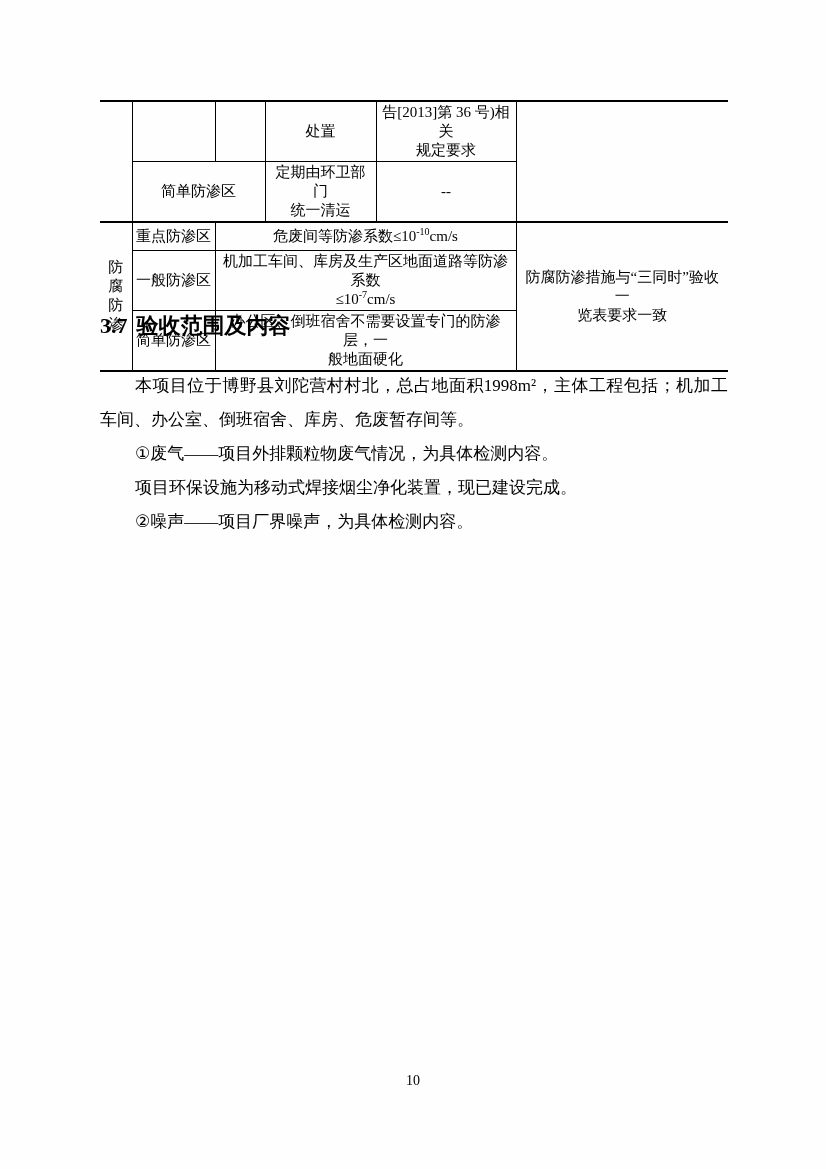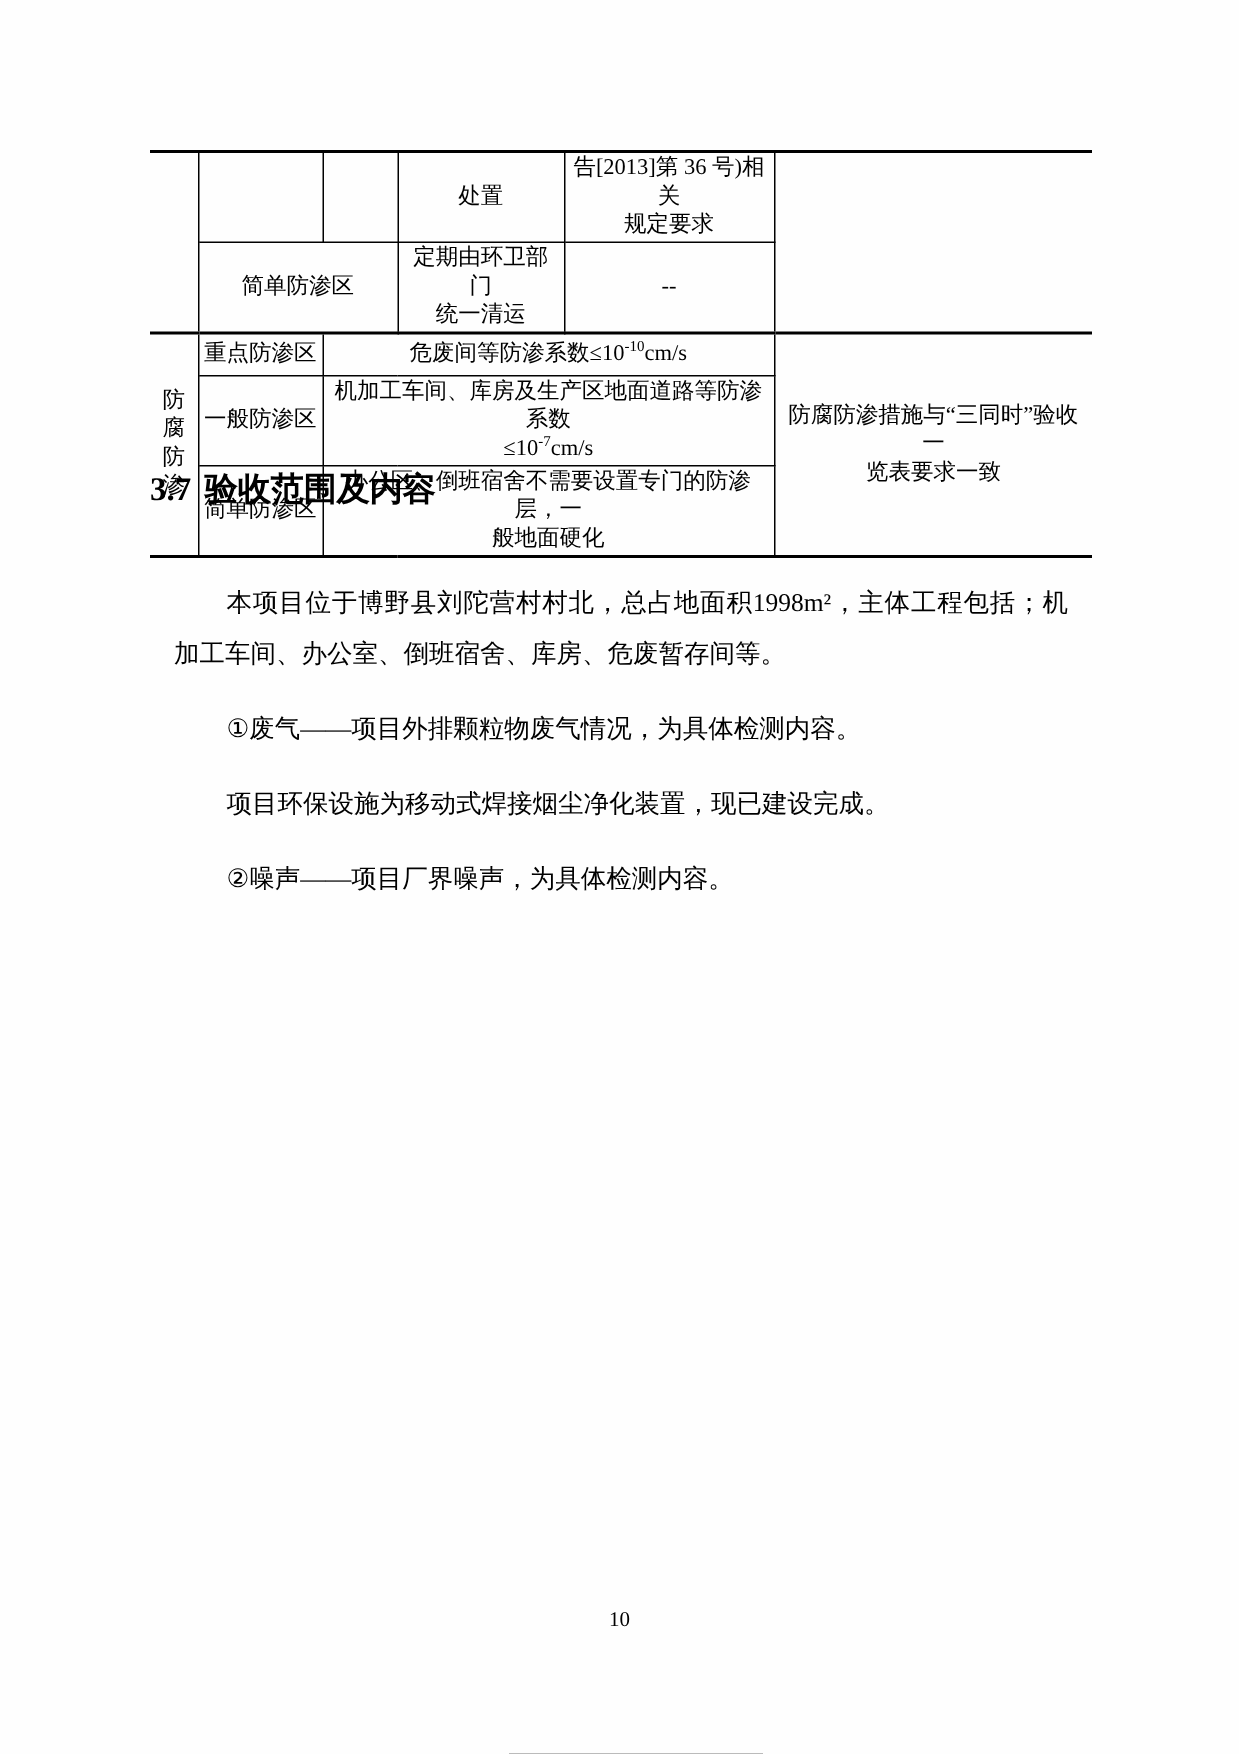--- a/index.html
+++ b/index.html
@@ -71,21 +71,21 @@
     position: absolute;
     left: 100px;
     top: 369px;
     width: 628px;
     font-size: 17px;
     line-height: 34px;
     text-align: justify;
   }
   .bodytext p {
     text-indent: 35px;
-    margin: 16px;
+    margin: 0;
   }
   
   .pageno {
     position: absolute;
     left: 0;
     top: 1073px;
     width: 100%;
     text-align: center;
     font-size: 14px;
   }

